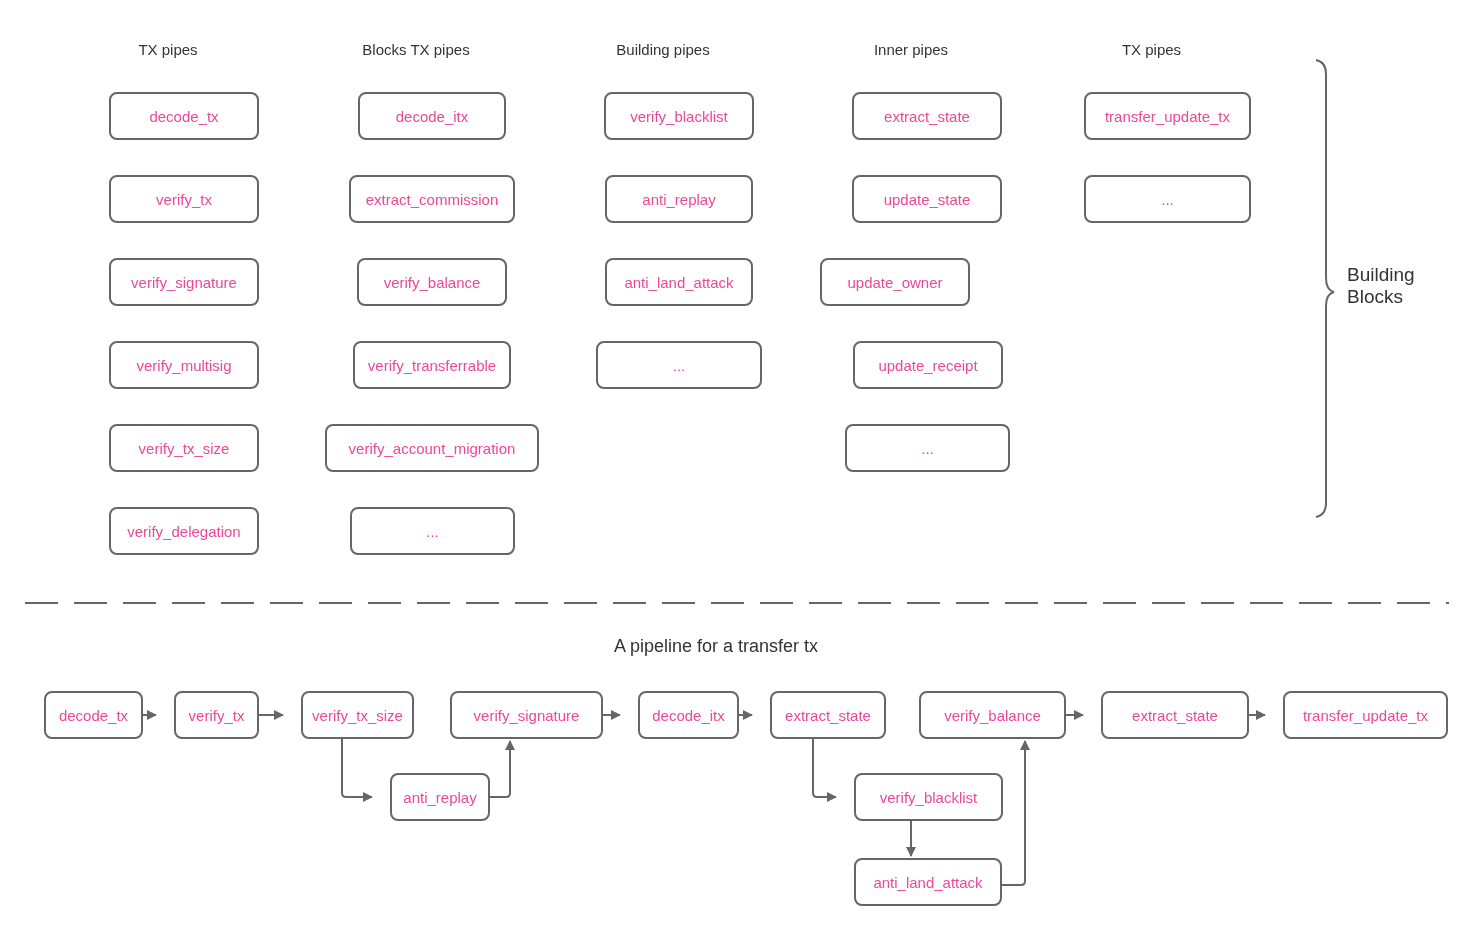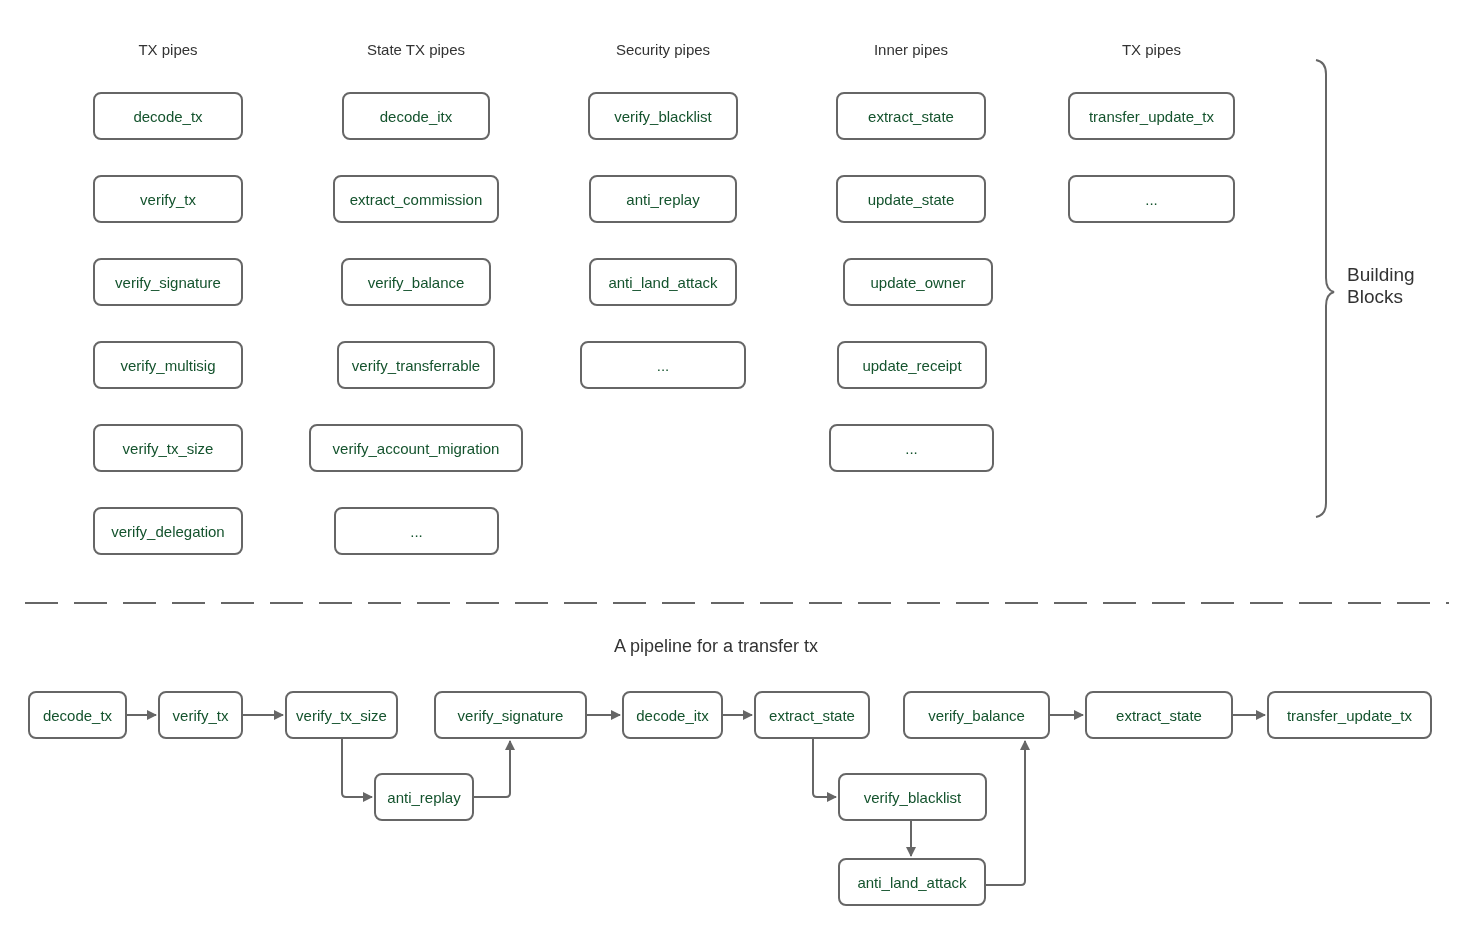--- a/index.html
+++ b/index.html
@@ -1,20 +1,20 @@
 <!DOCTYPE html>
 <html><head>
 <meta charset="utf-8">
 <style>
   html,body{margin:0;padding:0;background:#ffffff;}
   .canvas{position:relative;width:1474px;height:938px;background:#ffffff;
           font-family:"Liberation Sans",sans-serif;color:#333333;overflow:hidden;padding-left:46px;}
   .box{position:absolute;height:44px;border:2px solid #666666;border-radius:8px;
        background:#ffffff;display:flex;align-items:center;justify-content:center;
-       font-size:15px;color:#14532d;white-space:nowrap;z-index:2;}
+       font-size:15px;color:#ec4899;white-space:nowrap;z-index:2;margin-left:16px;}
   .hdr{position:absolute;top:41px;font-size:15px;color:#333333;text-align:center;z-index:2;}
   .caption{position:absolute;font-size:18px;color:#333333;z-index:2;}
   .brace-label{position:absolute;left:1347px;top:264px;width:72px;font-size:19px;
                line-height:22px;color:#333333;z-index:2;}
   svg.overlay{position:absolute;left:0;top:0;width:1474px;height:938px;z-index:1;}
   svg .ln{stroke:#666666;stroke-width:2;fill:none;}
 </style>
 </head>
 <body>
 
@@ -38,22 +38,22 @@
     <path class="ln" marker-end="url(#ah)" d="M587 715 L620 715"></path>
     <path class="ln" marker-end="url(#ah)" d="M723 715 L752 715"></path>
     <path class="ln" marker-end="url(#ah)" d="M813 739 L813 793 Q813 797 817 797 L836 797"></path>
     <path class="ln" marker-end="url(#ah)" d="M911 821 L911 856"></path>
     <path class="ln" marker-end="url(#ah)" d="M986 885 L1021 885 Q1025 885 1025 881 L1025 741"></path>
     <path class="ln" marker-end="url(#ah)" d="M1050 715 L1083 715"></path>
     <path class="ln" marker-end="url(#ah)" d="M1233 715 L1265 715"></path>
   </svg>
 
   <div class="hdr" style="left:93px;width:150px;">TX pipes</div>
-  <div class="hdr" style="left:333px;width:166px;">State TX pipes</div>
-  <div class="hdr" style="left:588px;width:150px;">Security pipes</div>
+  <div class="hdr" style="left:333px;width:166px;">Blocks TX pipes</div>
+  <div class="hdr" style="left:588px;width:150px;">Building pipes</div>
   <div class="hdr" style="left:836px;width:150px;">Inner pipes</div>
   <div class="hdr" style="left:1068px;width:167px;">TX pipes</div>
 
   <div class="box" style="left:93px;top:92px;width:146px;">decode_tx</div>
   <div class="box" style="left:93px;top:175px;width:146px;">verify_tx</div>
   <div class="box" style="left:93px;top:258px;width:146px;">verify_signature</div>
   <div class="box" style="left:93px;top:341px;width:146px;">verify_multisig</div>
   <div class="box" style="left:93px;top:424px;width:146px;">verify_tx_size</div>
   <div class="box" style="left:93px;top:507px;width:146px;">verify_delegation</div>
 
@@ -64,21 +64,21 @@
   <div class="box" style="left:309px;top:424px;width:210px;">verify_account_migration</div>
   <div class="box" style="left:334px;top:507px;width:161px;">...</div>
 
   <div class="box" style="left:588px;top:92px;width:146px;">verify_blacklist</div>
   <div class="box" style="left:589px;top:175px;width:144px;">anti_replay</div>
   <div class="box" style="left:589px;top:258px;width:144px;">anti_land_attack</div>
   <div class="box" style="left:580px;top:341px;width:162px;">...</div>
 
   <div class="box" style="left:836px;top:92px;width:146px;">extract_state</div>
   <div class="box" style="left:836px;top:175px;width:146px;">update_state</div>
-  <div class="box" style="left:843px;top:258px;width:146px;text-align:right;">update_owner</div>
+  <div class="box" style="left:804px;top:258px;width:146px;text-align:right;">update_owner</div>
   <div class="box" style="left:837px;top:341px;width:146px;">update_receipt</div>
   <div class="box" style="left:829px;top:424px;width:161px;">...</div>
 
   <div class="box" style="left:1068px;top:92px;width:163px;">transfer_update_tx</div>
   <div class="box" style="left:1068px;top:175px;width:163px;">...</div>
 
   <div class="brace-label">Building Blocks</div>
 
   <div class="caption" style="left:486px;top:636px;width:460px;text-align:center;">A pipeline for a transfer tx</div>
 

